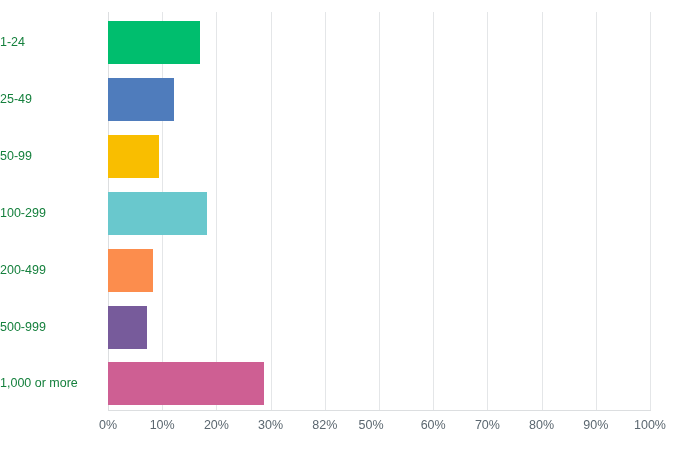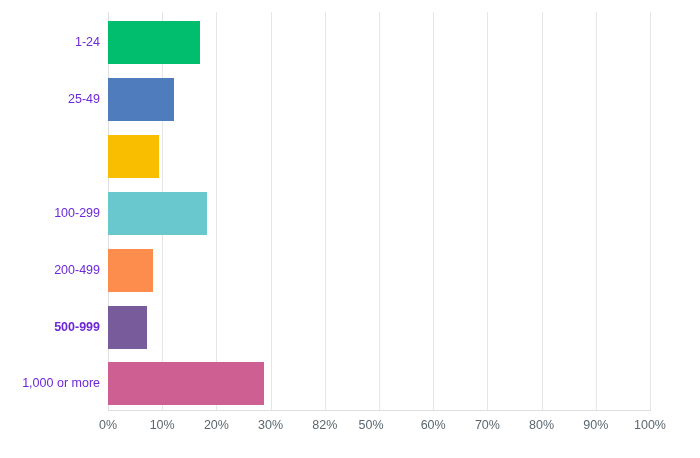--- a/index.html
+++ b/index.html
@@ -62,23 +62,22 @@
     top: 0;
     height: 43px;
     border-radius: 0;
   }
 
   
   .cat-label {
     position: absolute;
     right: 0;
     width: 100px;
-    text-align: right;
     font-size: 12.5px;
-    color: #6d28d9;
+    color: #15803d;
     line-height: 43px;
     white-space: nowrap;
   }
   #y-axis-labels {
     position: absolute;
     left: 0;
     top: 12px;
     width: 100px;
     height: 398px;
   }
@@ -102,23 +101,24 @@
   }
 </style>
 </head>
 <body>
 
 <div id="chart-root">
 
   <div id="y-axis-labels">
       <div class="cat-label" style="top: 9px;">1-24</div>
       <div class="cat-label" style="top: 65.9px;">25-49</div>
+      <div class="cat-label" style="top: 122.8px;">50-99</div>
       <div class="cat-label" style="top: 179.7px;">100-299</div>
       <div class="cat-label" style="top: 236.6px;">200-499</div>
-      <div class="cat-label" style="top: 293.5px; font-weight: bold;">500-999</div>
+      <div class="cat-label" style="top: 293.5px;">500-999</div>
       <div class="cat-label" style="top: 350.4px;">1,000 or more</div>
     </div>
 
   <div id="plot-area">
       <div class="gridline baseline-grid" style="left: 0px;"></div>
       <div class="gridline" style="left: 54.2px;"></div>
       <div class="gridline" style="left: 108.4px;"></div>
       <div class="gridline" style="left: 162.6px;"></div>
       <div class="gridline" style="left: 216.8px;"></div>
       <div class="gridline" style="left: 271px;"></div>

